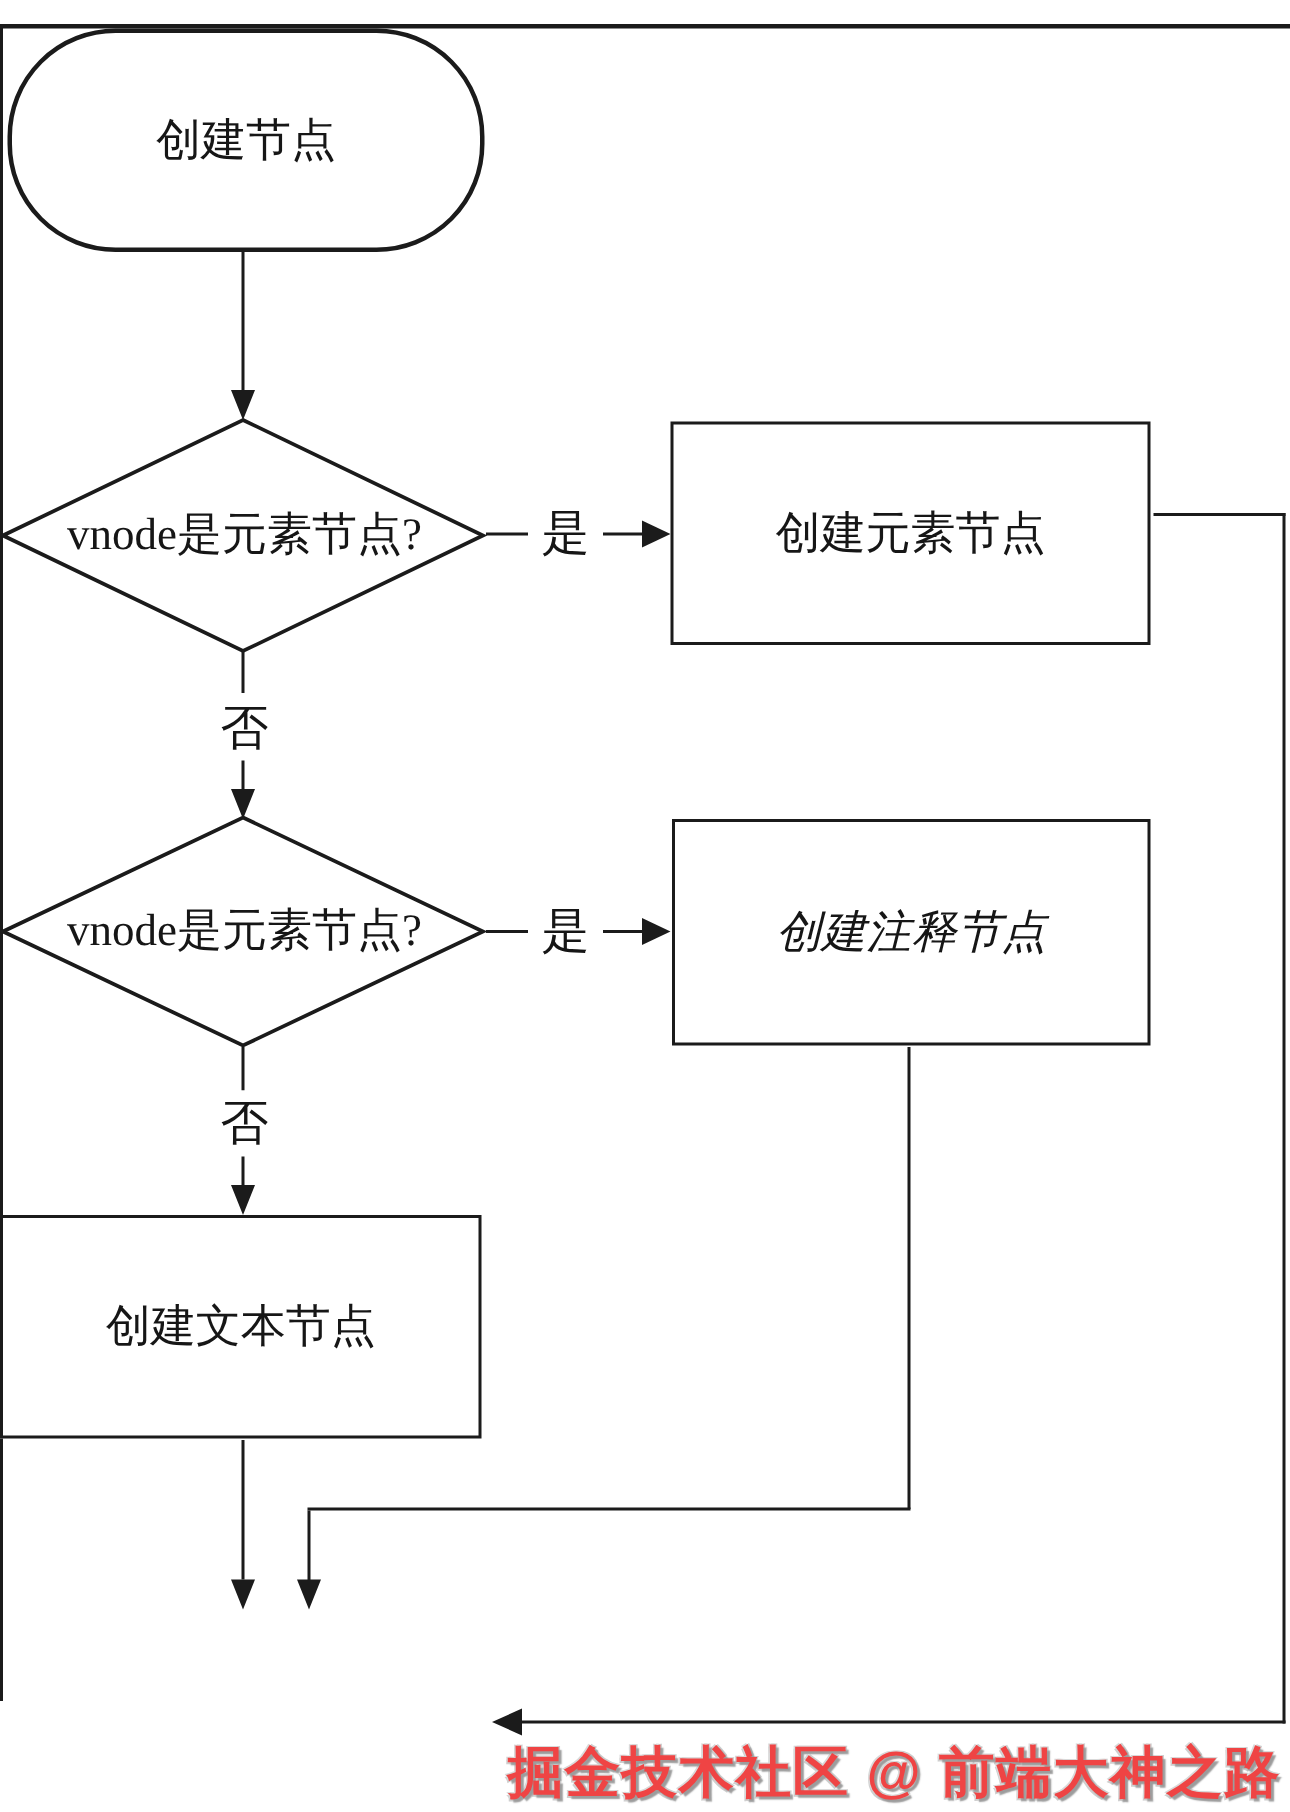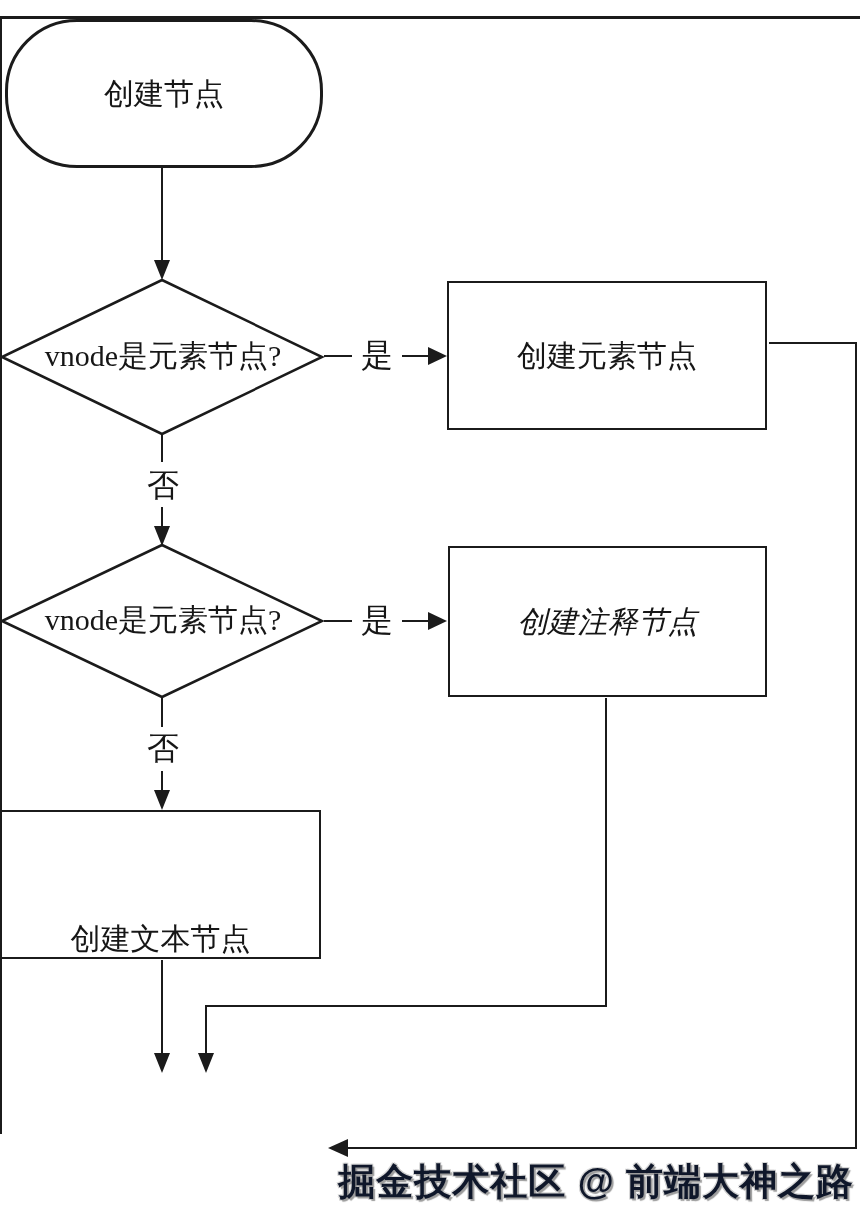--- a/index.html
+++ b/index.html
@@ -28,21 +28,21 @@
   .arrow-right { border-top:9px solid transparent; border-bottom:9px solid transparent; border-left:19px solid #1b1b1b; }
   .arrow-left  { border-top:9px solid transparent; border-bottom:9px solid transparent; border-right:20px solid #1b1b1b; }
   .edge-label {
     position:absolute; transform:translate(-50%,-50%);
     background:#ffffff; padding:0 9px; font-size:32px;
   }
   .watermark {
     position:absolute; right:6px; top:1141px; width:560px;
     text-align:right; font-family:"Liberation Sans","DejaVu Sans",sans-serif;
     font-weight:bold; font-size:37px; letter-spacing:1px;
-    color:#0f172a;
+    color:#ef4444;
     text-shadow: 2px 2px 1px #9c9c9c, -1px -1px 0 #d9d9d9, 1px -1px 0 #cfcfcf, -1px 1px 0 #cfcfcf;
   }
 </style>
 </head>
 <body>
 
 <div class="stage">
 
   <div class="line" style="left:0; top:0; width:860px; height:3px;"></div>
   <div class="line" style="left:0; top:0; width:2px; height:1118px;"></div>
@@ -93,21 +93,21 @@
   <div class="line" style="left:605px; top:682px; width:2px; height:308px;"></div>
   <div class="line" style="left:205px; top:989px; width:402px; height:2px;"></div>
   <div class="line" style="left:205px; top:991px; width:2px; height:47px;"></div>
   <div class="arrow arrow-down" style="left:198px; top:1037px;"></div>
 
   <div class="line" style="left:161px; top:682px; width:2px; height:29px;"></div>
   <div class="edge-label" style="left:163px; top:733px;">否</div>
   <div class="line" style="left:161px; top:755px; width:2px; height:20px;"></div>
   <div class="arrow arrow-down" style="left:154px; top:774px;"></div>
 
-  <div class="shape" style="left:0; top:794px; width:317px; height:145px;align-items:flex-end;">
+  <div class="shape" style="left:0; top:794px; width:317px; height:145px;">
     <span>创建文本节点</span>
   </div>
 
   <div class="line" style="left:161px; top:944px; width:2px; height:93px;"></div>
   <div class="arrow arrow-down" style="left:154px; top:1037px;"></div>
 
 
   <div class="watermark">掘金技术社区 @ 前端大神之路</div>
 
 </div>

